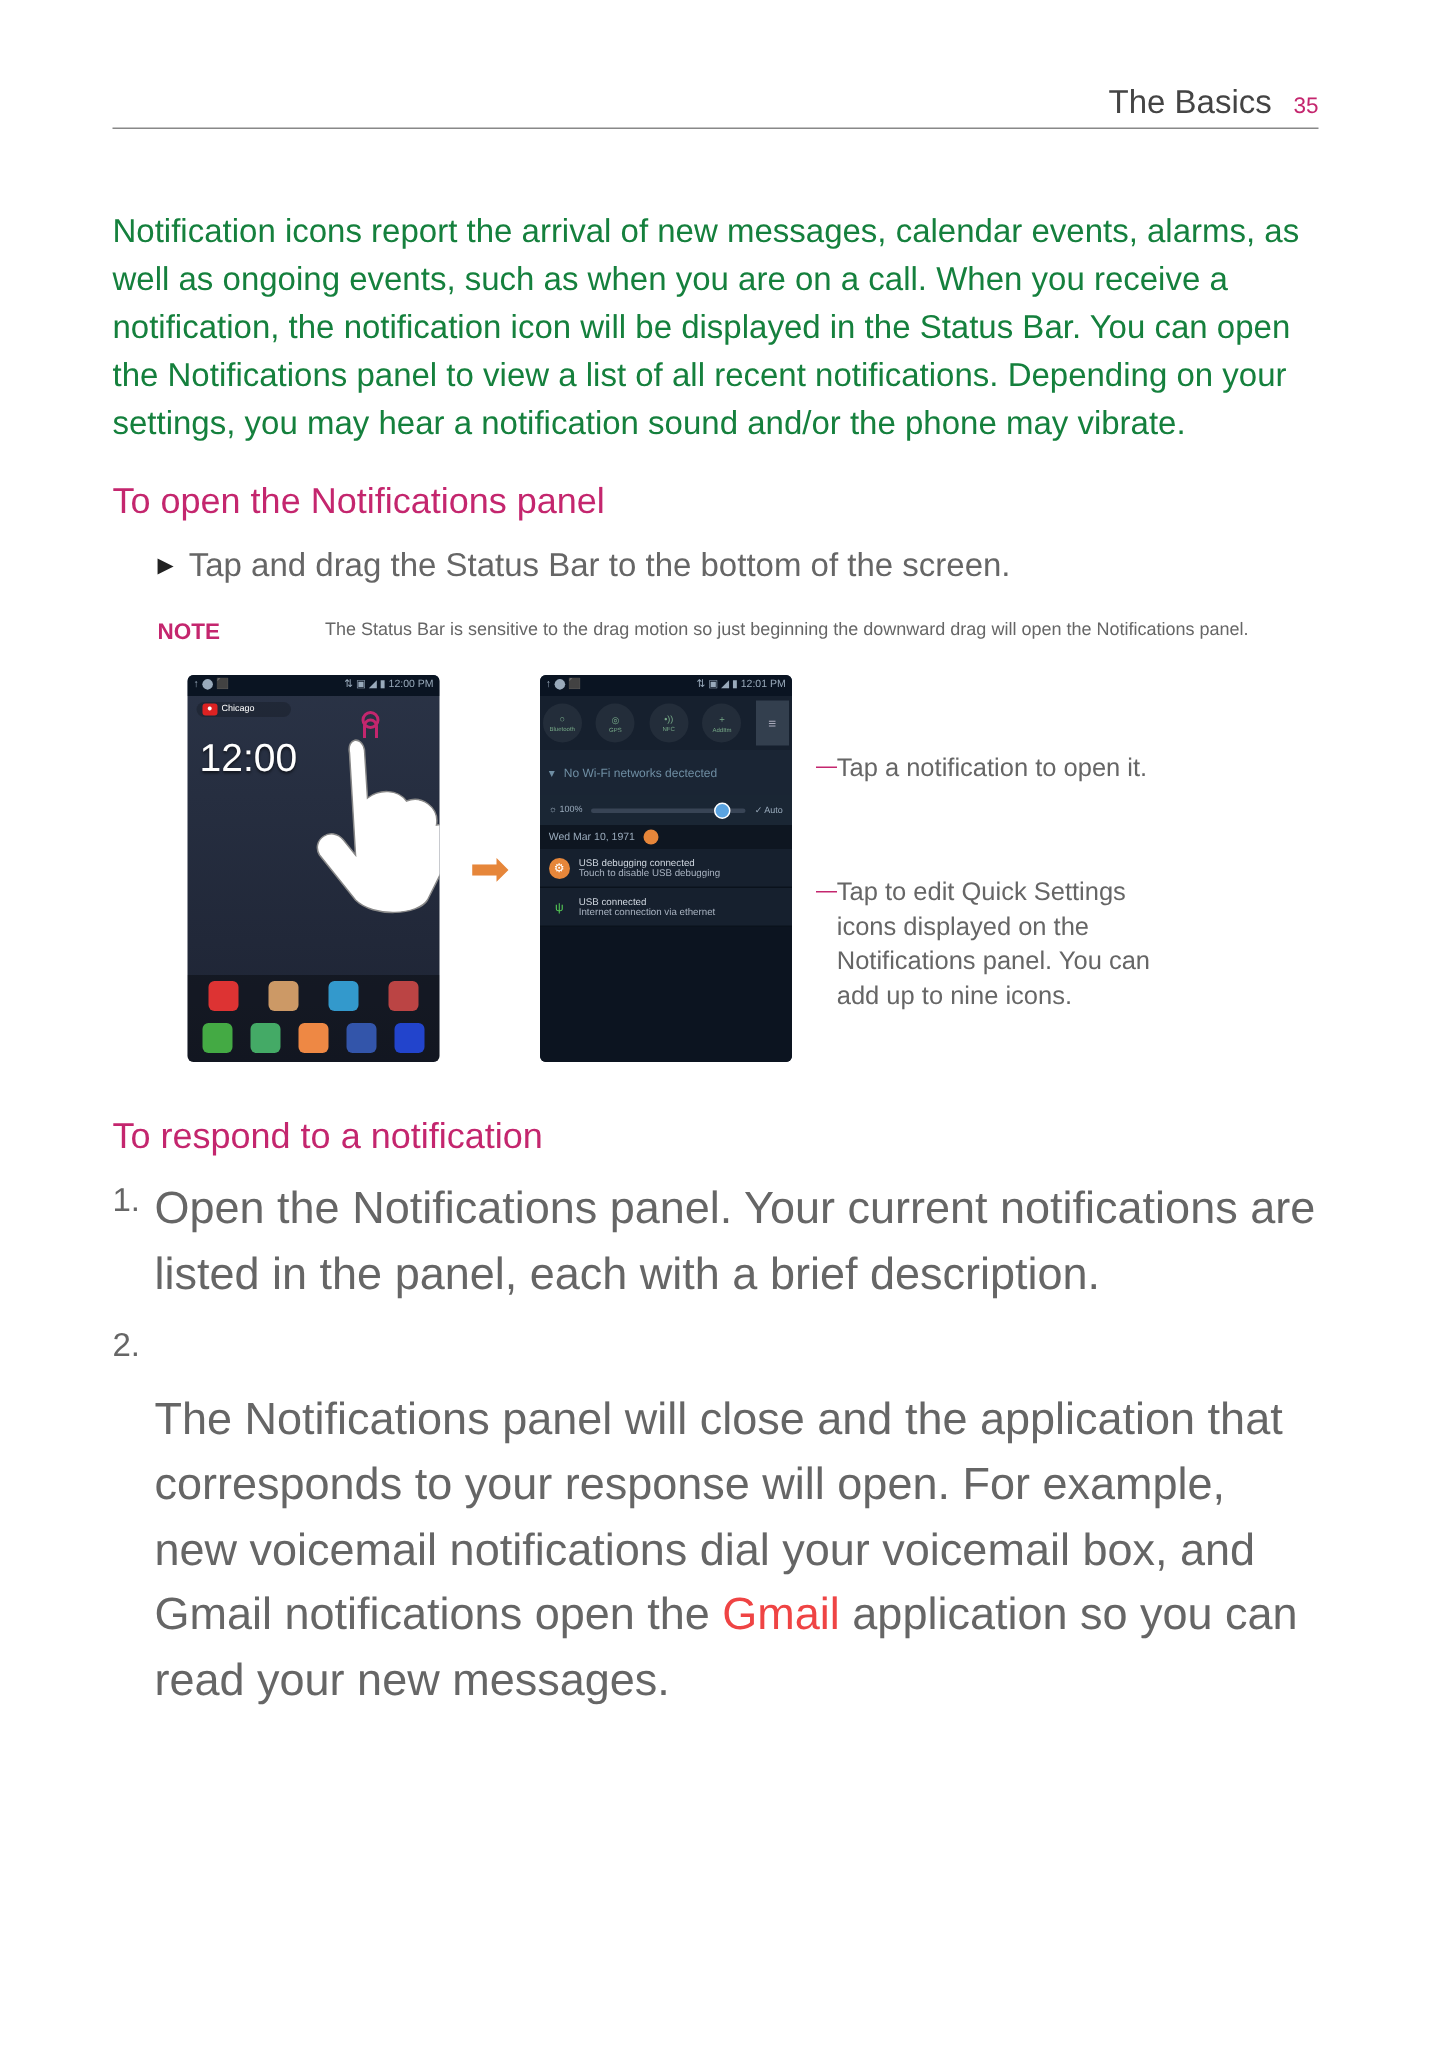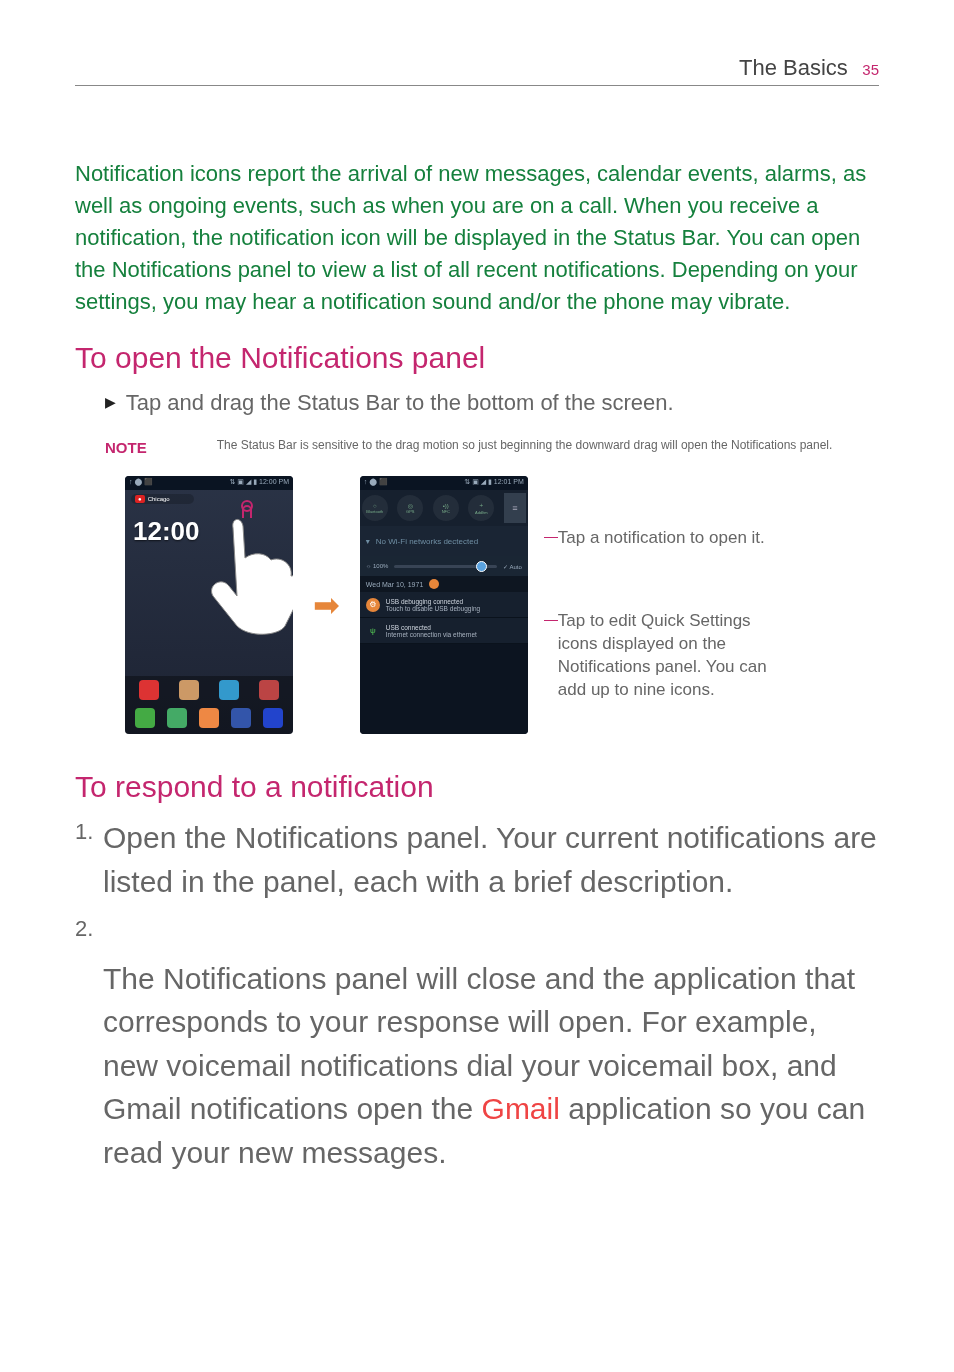--- a/index.html
+++ b/index.html
@@ -12,21 +12,21 @@
     color: #666;
     font-weight: 300;
   }
   .page {
     padding: 55px 75px 60px 75px;
   }
   .header-line {
     border-bottom: 1px solid #888;
     text-align: right;
     padding-bottom: 4px;
-    margin-bottom: 72px;
+    margin-bottom: 52px;
   }
   .header-title {
     color: #444;
     font-size: 22px;
     display: inline;
   }
   .page-num {
     color: #c4266e;
     font-size: 15px;
     vertical-align: baseline;
@@ -39,21 +39,21 @@
     margin-bottom: 16px;
   }
   .body-text {
     color: #15803d;
     font-size: 22px;
     line-height: 1.45;
     margin-bottom: 24px;
   }
   h2.subheading {
     color: #c4266e;
-    font-size: 30px;
+    font-size: 24px;
     font-weight: 500;
     margin-bottom: 12px;
     margin-top: 6px;
   }
   .bullet-row {
     display: flex;
     margin-left: 30px;
     margin-bottom: 18px;
   }
   .bullet-glyph {
@@ -109,21 +109,21 @@
     padding: 2px 4px;
     font-size: 7px;
     color: #9ab;
   }
   .phone-home .clock {
     position: absolute;
     top: 40px;
     left: 8px;
     color: #fff;
     font-size: 26px;
-    font-weight: 700;
+    font-weight: 400;
     text-shadow: 0 1px 2px rgba(0,0,0,0.6);
   }
   .phone-home .weather {
     position: absolute;
     top: 18px;
     left: 6px;
     color: #fff;
     font-size: 6px;
     background: rgba(0,0,0,0.2);
     padding: 2px 24px 2px 4px;

